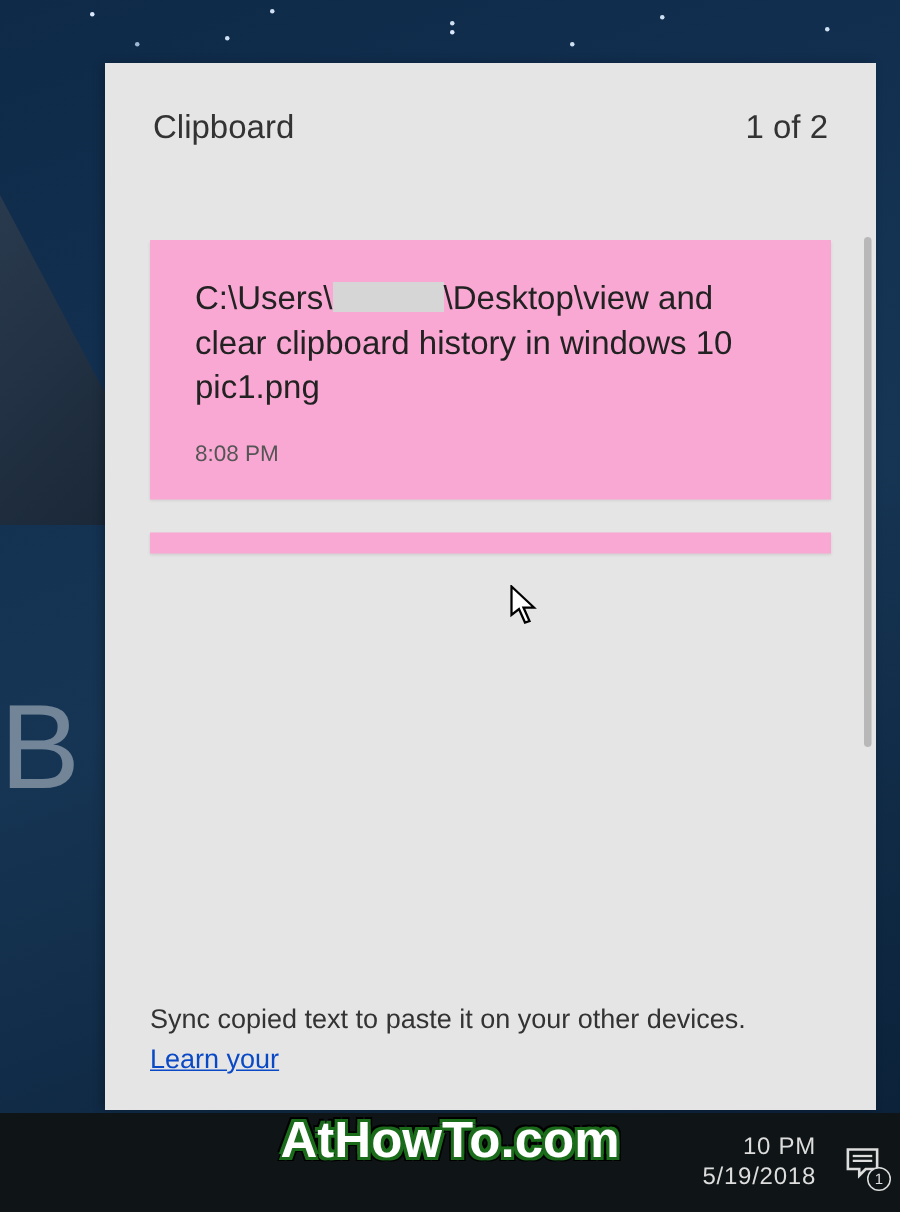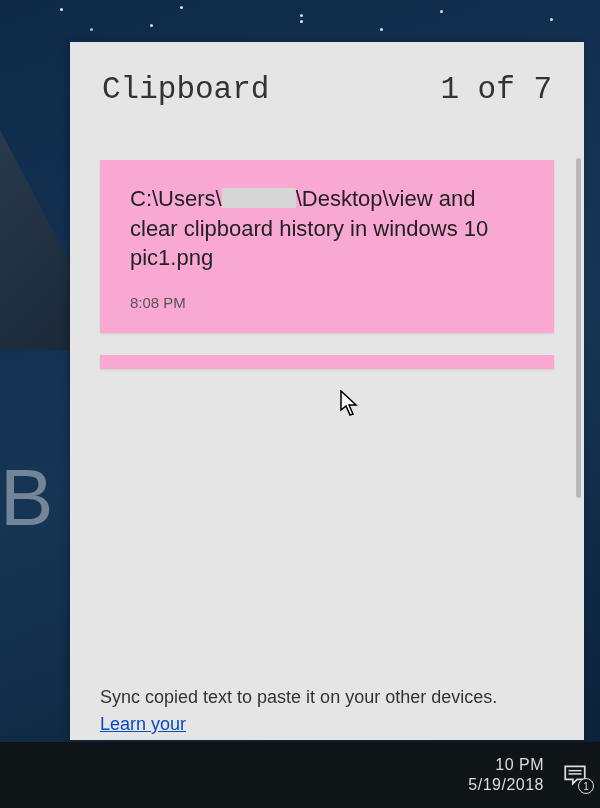--- a/index.html
+++ b/index.html
@@ -25,21 +25,21 @@
   }
   .clipboard {
     position: absolute; top: 42px; left: 70px; width: 514px; height: 698px;
     background: #e5e5e5;
     box-shadow: -2px 0 6px rgba(0,0,0,0.25);
     display: flex; flex-direction: column;
   }
   .cb-header {
     height: 106px; padding: 30px 32px 0 32px;
     display: flex; justify-content: space-between; align-items: flex-start;
-    color: #333; font-size: 31px; font-family: Liberation Mono, monospace;
+    color: #333; font-size: 22px;
   }
   .cb-body {
     flex: 1; position: relative; padding: 12px 30px 0 30px;
   }
   .card {
     background: #f9a8d4; width: 100%; margin-bottom: 22px;
     padding: 24px 30px 22px 30px;
     box-shadow: 0 1px 2px rgba(0,0,0,0.1);
   }
   .card-text {
@@ -49,21 +49,21 @@
   }
   .redact {
     display: inline-block; width: 74px; height: 20px; background: #d6d6d6;
     vertical-align: -2px;
   }
   .card-time { font-size: 15px; color: #555; margin-top: 20px; }
   .card2 .card-text { min-height: 110px; }
   .card3 { height: 14px; padding: 0; }
   .scroll { position: absolute; right: 3px; top: 10px; width: 5px; height: 340px; background: #b8b8b8; border-radius: 3px; }
   .cb-footer {
-    background: #e5e5e5; padding: 12px 30px 2px 30px;
+    background: #e5e5e5; padding: 12px 30px 20px 30px;
     font-size: 18px; color: #333; line-height: 1.5;
   }
   .cb-footer a { color: #0a49c6; text-decoration: underline; cursor: pointer; }
   .taskbar {
     position: absolute; left: 0; bottom: 0; width: 600px; height: 66px;
     background: #0f1416;
   }
   .tray {
     position: absolute; right: 8px; top: 8px; height: 50px;
     display: flex; align-items: center; gap: 14px; color: #ddd;
@@ -94,21 +94,21 @@
 <body>
 
 <div class="stage">
   <div class="stars"></div>
   <div class="mountain"></div>
   <div class="big-b">B</div>
 
   <div class="clipboard">
     <div class="cb-header">
       <div>Clipboard</div>
-      <div>1 of 7</div>
+      <div>1 of 2</div>
     </div>
     <div class="cb-body">
       <div class="scroll"></div>
 
       <div class="card">
         <div class="card-text"><span>C:\Users\</span><span class="redact"></span><span>\Desktop\view and clear clipboard history in windows 10 pic1.png</span></div>
         <div class="card-time">8:08 PM</div>
       </div>
 
 
@@ -136,13 +136,14 @@
         <svg viewBox="0 0 24 24">
           <path d="M3 4 H21 V16 H14 L10 20 V16 H3 Z" fill="none" stroke="#ddd" stroke-width="1.6"></path>
           <line x1="6" y1="8" x2="18" y2="8" stroke="#ddd" stroke-width="1.4"></line>
           <line x1="6" y1="11" x2="18" y2="11" stroke="#ddd" stroke-width="1.4"></line>
         </svg>
         <div class="badge">1</div>
       </div>
     </div>
   </div>
 
+  <div class="watermark">AtHowTo.com</div>
 </div>
 
 </body></html>

